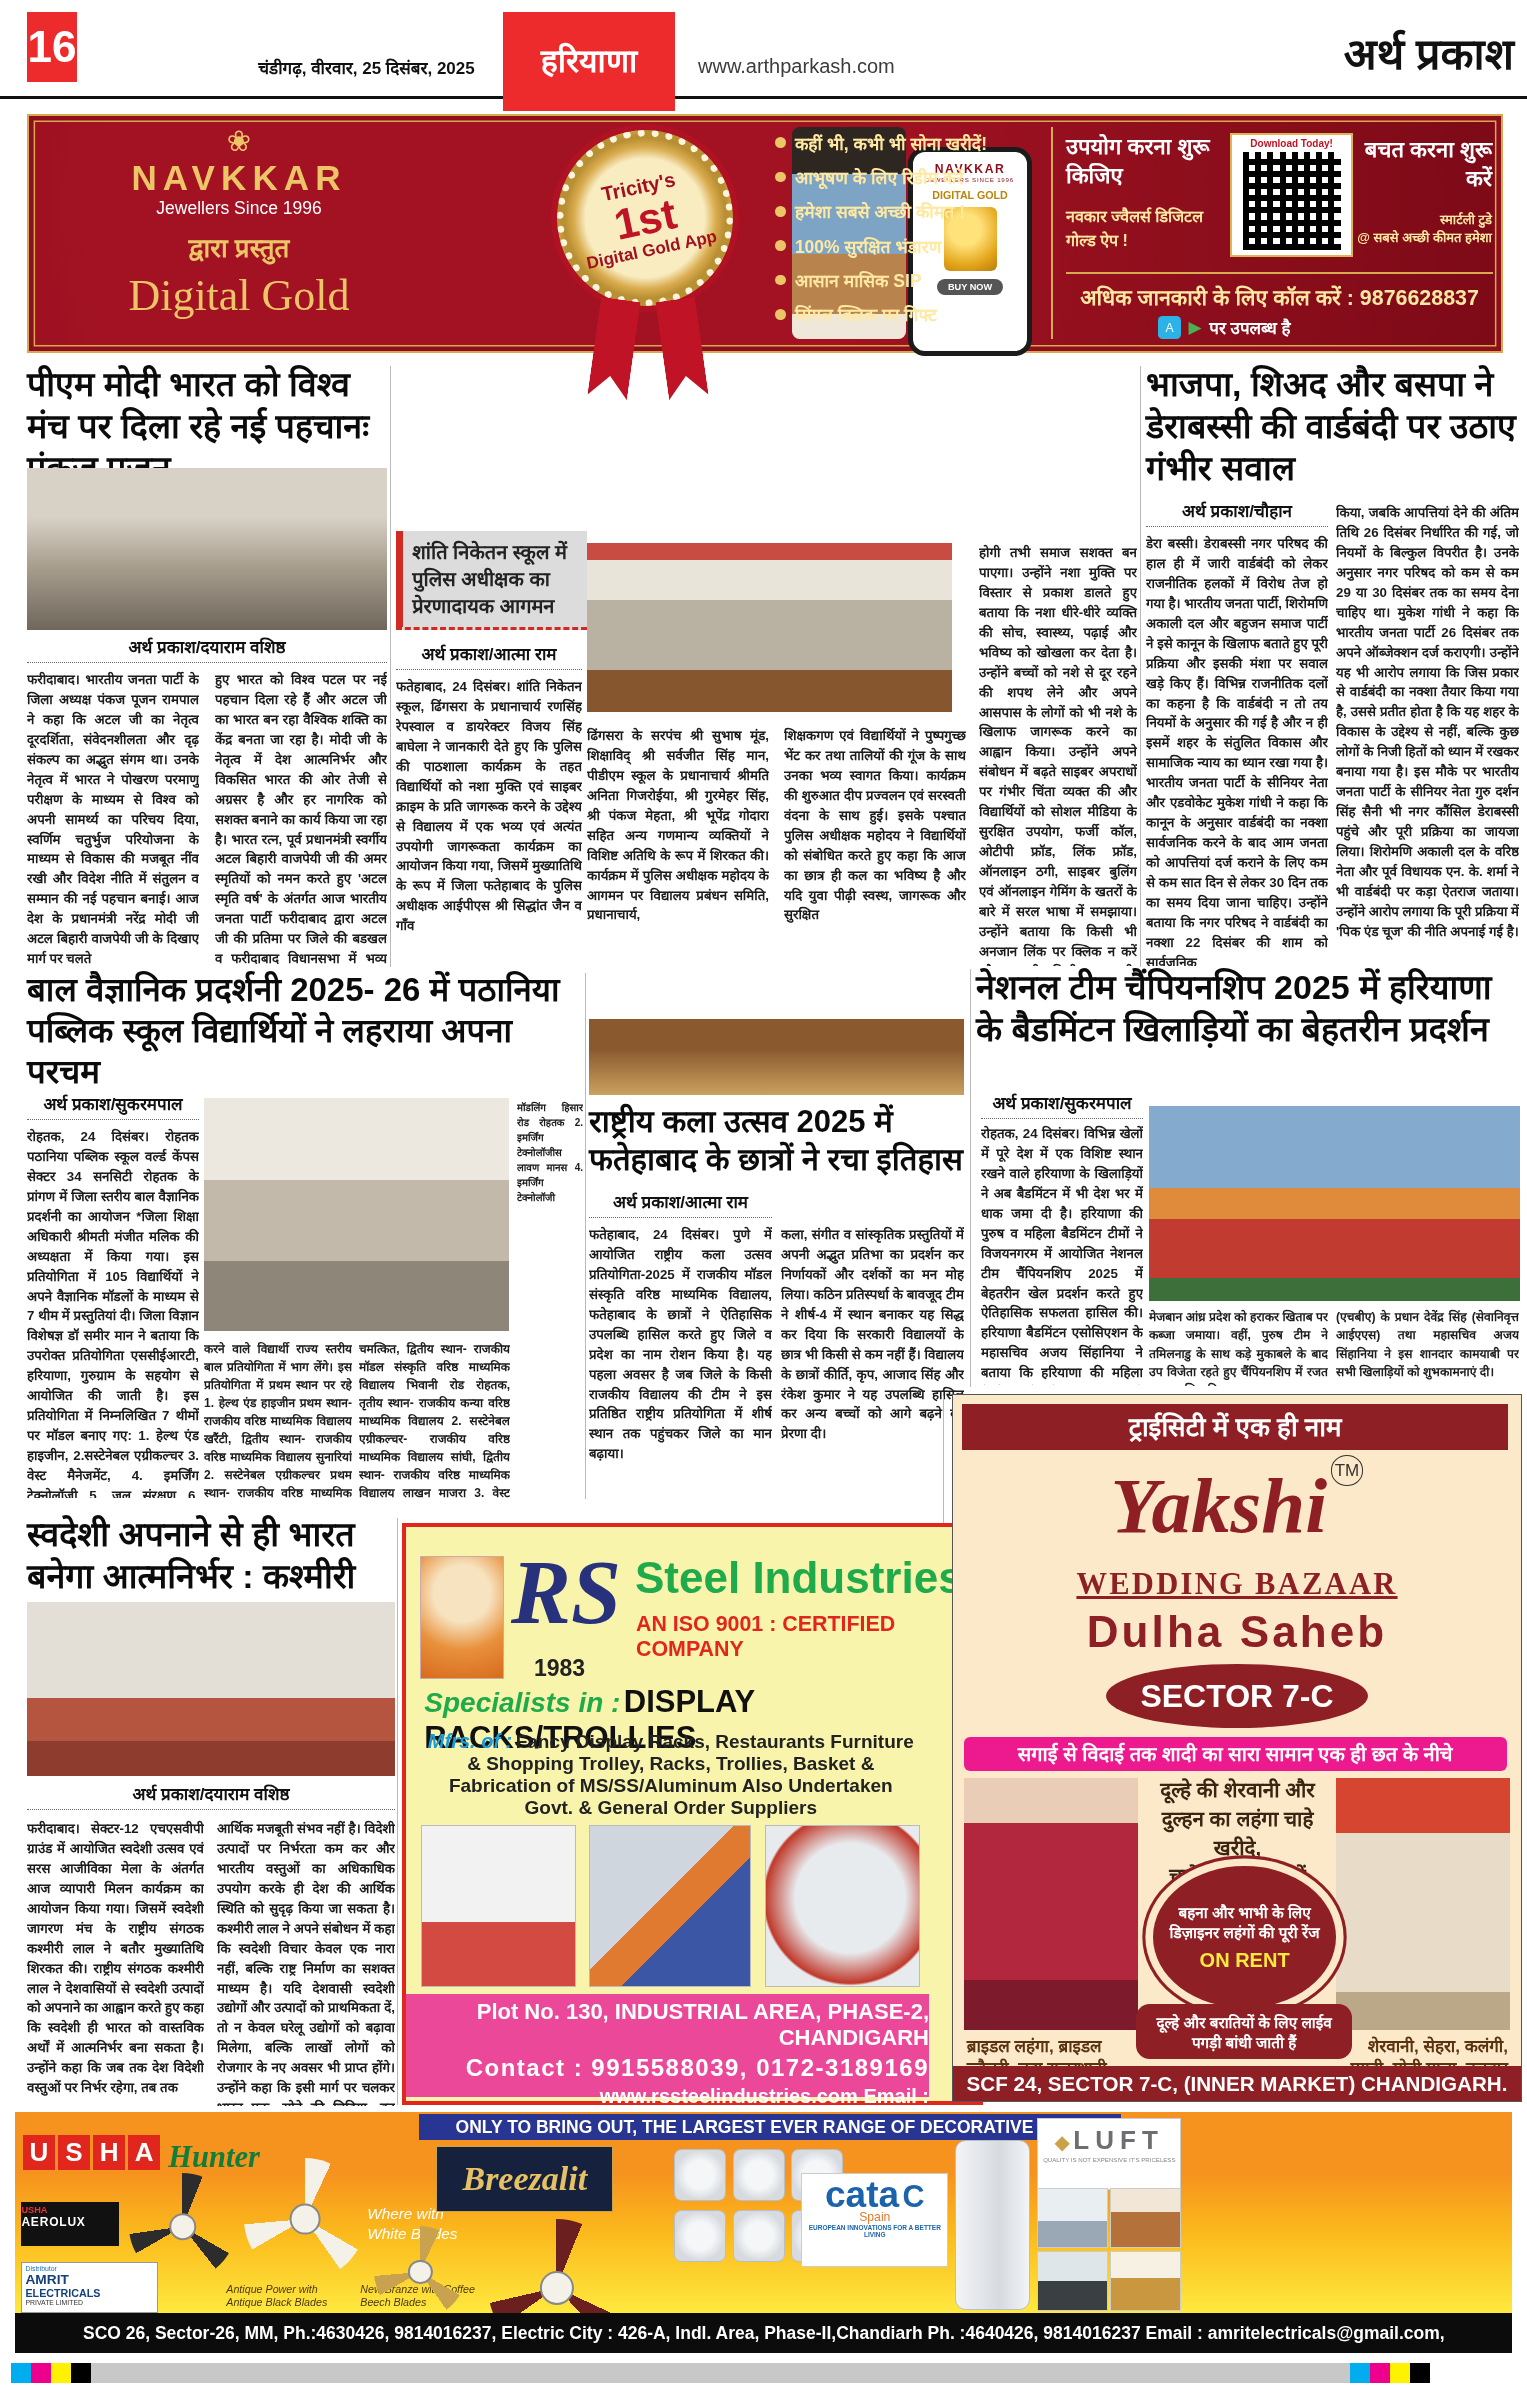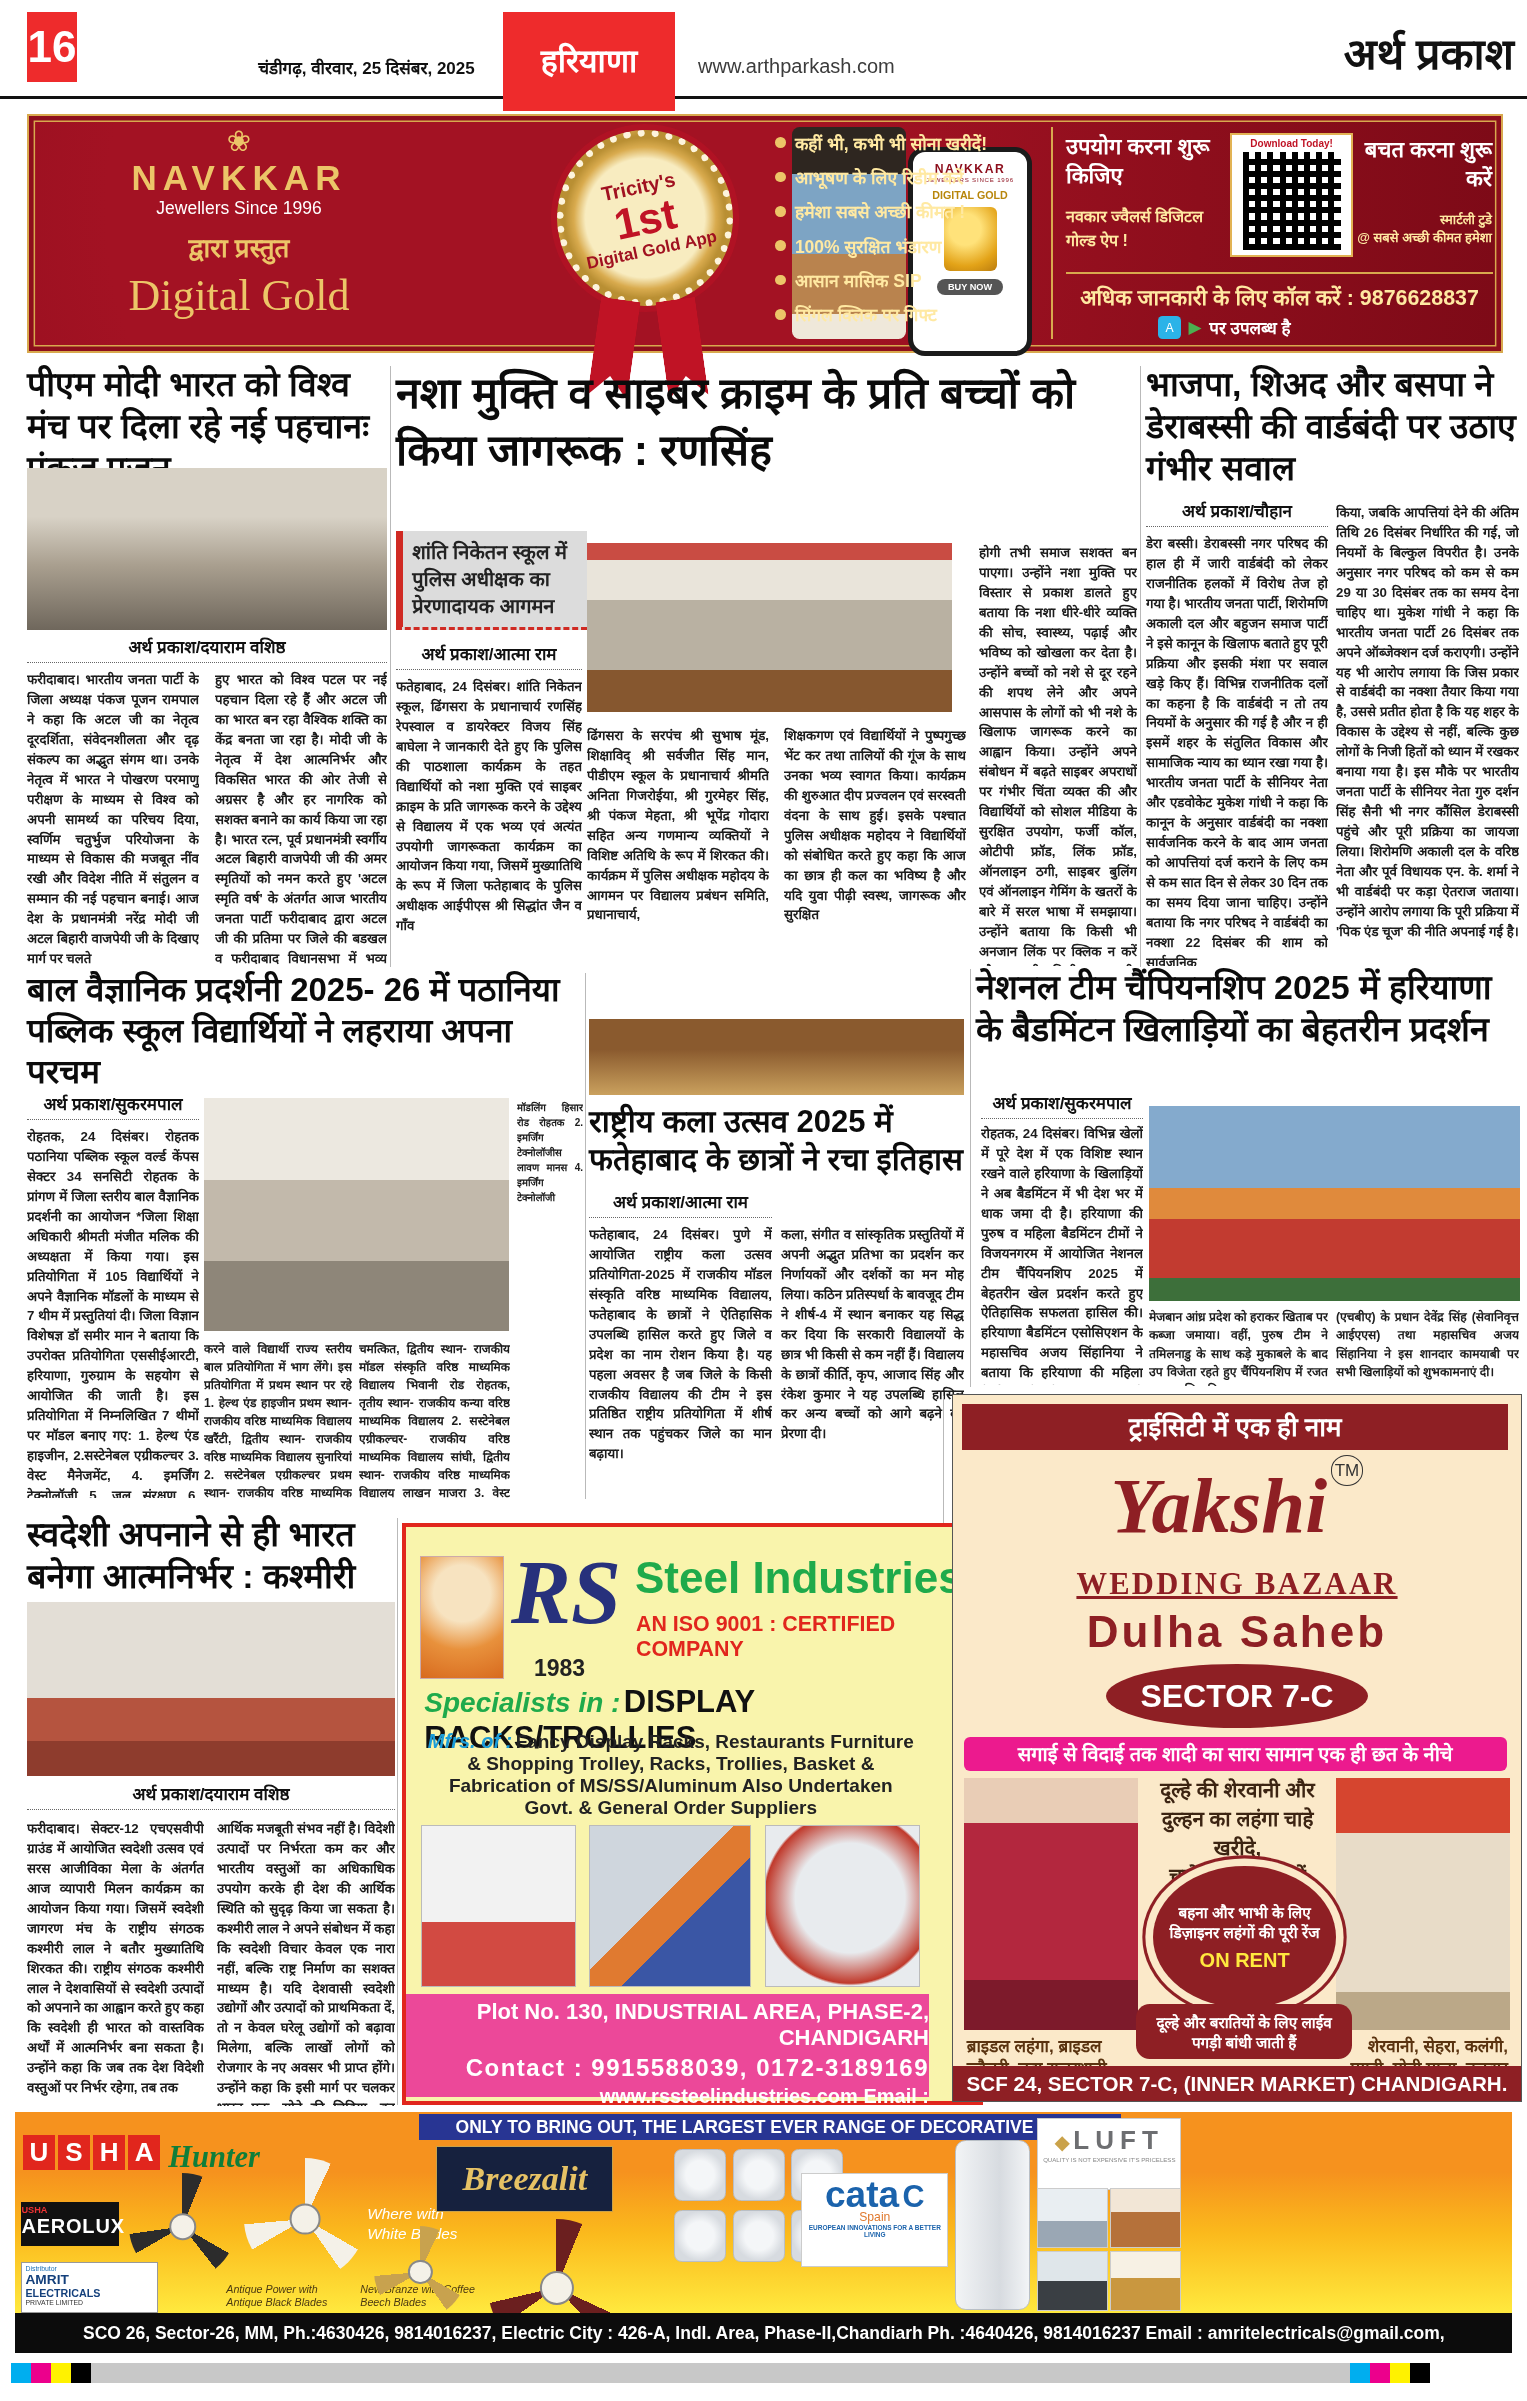--- a/index.html
+++ b/index.html
@@ -157,21 +157,20 @@
   </div>
 
   <div class="abs hl" style="left:27px;top:363px;width:360px;font-size:34px;">पीएम मोदी भारत को विश्व मंच पर दिला रहे नई पहचानः पंकज पूजन</div>
   <div class="abs ph" style="left:27px;top:468px;width:360px;height:162px;background:linear-gradient(180deg,#d8d2c6 0 30%,#a99f8f 60%,#6f675c);"></div>
   <div class="abs byline" style="left:27px;top:635px;width:360px;">अर्थ प्रकाश/दयाराम वशिष्ठ</div>
   <div class="abs bt" style="left:27px;top:670px;width:172px;height:298px;">फरीदाबाद। भारतीय जनता पार्टी के जिला अध्यक्ष पंकज पूजन रामपाल ने कहा कि अटल जी का नेतृत्व दूरदर्शिता, संवेदनशीलता और दृढ़ संकल्प का अद्भुत संगम था। उनके नेतृत्व में भारत ने पोखरण परमाणु परीक्षण के माध्यम से विश्व को अपनी सामर्थ्य का परिचय दिया, स्वर्णिम चतुर्भुज परियोजना के माध्यम से विकास की मजबूत नींव रखी और विदेश नीति में संतुलन व सम्मान की नई पहचान बनाई। आज देश के प्रधानमंत्री नरेंद्र मोदी जी अटल बिहारी वाजपेयी जी के दिखाए मार्ग पर चलते</div>
   <div class="abs bt" style="left:215px;top:670px;width:172px;height:298px;">हुए भारत को विश्व पटल पर नई पहचान दिला रहे हैं और अटल जी का भारत बन रहा वैश्विक शक्ति का केंद्र बनता जा रहा है। मोदी जी के नेतृत्व में देश आत्मनिर्भर और विकसित भारत की ओर तेजी से अग्रसर है और हर नागरिक को सशक्त बनाने का कार्य किया जा रहा है। भारत रत्न, पूर्व प्रधानमंत्री स्वर्गीय अटल बिहारी वाजपेयी जी की अमर स्मृतियों को नमन करते हुए 'अटल स्मृति वर्ष' के अंतर्गत आज भारतीय जनता पार्टी फरीदाबाद द्वारा अटल जी की प्रतिमा पर जिले की बडखल व फरीदाबाद विधानसभा में भव्य दीपांजलि कार्यक्रम आयोजित किए गए।</div>
 
   <div class="vline" style="left:390px;top:366px;height:601px;"></div>
 
-  <div class="abs hl" style="left:396px;top:365px;width:740px;font-size:43px;line-height:1.32;">नशा मुक्ति व साइबर क्राइम के प्रति बच्चों को किया जागरूक : रणसिंह</div>
   <div class="abs subbox" style="left:396px;top:531px;width:166px;">शांति निकेतन स्कूल में पुलिस अधीक्षक का प्रेरणादायक आगमन</div>
   <div class="abs byline" style="left:396px;top:642px;width:186px;">अर्थ प्रकाश/आत्मा राम</div>
   <div class="abs bt" style="left:396px;top:677px;width:186px;height:288px;">फतेहाबाद, 24 दिसंबर। शांति निकेतन स्कूल, ढिंगसरा के प्रधानाचार्य रणसिंह रेपस्वाल व डायरेक्टर विजय सिंह बाघेला ने जानकारी देते हुए कि पुलिस की पाठशाला कार्यक्रम के तहत विद्यार्थियों को नशा मुक्ति एवं साइबर क्राइम के प्रति जागरूक करने के उद्देश्य से विद्यालय में एक भव्य एवं अत्यंत उपयोगी जागरूकता कार्यक्रम का आयोजन किया गया, जिसमें मुख्यातिथि के रूप में जिला फतेहाबाद के पुलिस अधीक्षक आईपीएस श्री सिद्धांत जैन व गाँव</div>
   <div class="abs ph" style="left:587px;top:543px;width:365px;height:169px;background:linear-gradient(180deg,#c94c43 0 10%,#e9e4da 10% 34%,#b9b1a2 34% 75%,#86572f 75%);"></div>
   <div class="abs bt" style="left:587px;top:726px;width:182px;height:240px;">ढिंगसरा के सरपंच श्री सुभाष मूंड, शिक्षाविद् श्री सर्वजीत सिंह मान, पीडीएम स्कूल के प्रधानाचार्य श्रीमति अनिता गिजरोईया, श्री गुरमेहर सिंह, श्री पंकज मेहता, श्री भूपेंद्र गोदारा सहित अन्य गणमान्य व्यक्तियों ने विशिष्ट अतिथि के रूप में शिरकत की। कार्यक्रम में पुलिस अधीक्षक महोदय के आगमन पर विद्यालय प्रबंधन समिति, प्रधानाचार्य,</div>
   <div class="abs bt" style="left:784px;top:726px;width:182px;height:240px;">शिक्षकगण एवं विद्यार्थियों ने पुष्पगुच्छ भेंट कर तथा तालियों की गूंज के साथ उनका भव्य स्वागत किया। कार्यक्रम की शुरुआत दीप प्रज्वलन एवं सरस्वती वंदना के साथ हुई। इसके पश्चात पुलिस अधीक्षक महोदय ने विद्यार्थियों को संबोधित करते हुए कहा कि आज का छात्र ही कल का भविष्य है और यदि युवा पीढ़ी स्वस्थ, जागरूक और सुरक्षित</div>
   <div class="abs bt" style="left:979px;top:543px;width:158px;height:423px;">होगी तभी समाज सशक्त बन पाएगा। उन्होंने नशा मुक्ति पर विस्तार से प्रकाश डालते हुए बताया कि नशा धीरे-धीरे व्यक्ति की सोच, स्वास्थ्य, पढ़ाई और भविष्य को खोखला कर देता है। उन्होंने बच्चों को नशे से दूर रहने की शपथ लेने और अपने आसपास के लोगों को भी नशे के खिलाफ जागरूक करने का आह्वान किया। उन्होंने अपने संबोधन में बढ़ते साइबर अपराधों पर गंभीर चिंता व्यक्त की और विद्यार्थियों को सोशल मीडिया के सुरक्षित उपयोग, फर्जी कॉल, ओटीपी फ्रॉड, लिंक फ्रॉड, ऑनलाइन ठगी, साइबर बुलिंग एवं ऑनलाइन गेमिंग के खतरों के बारे में सरल भाषा में समझाया। उन्होंने बताया कि किसी भी अनजान लिंक पर क्लिक न करें और अपनी निजी जानकारी, पासवर्ड या ओटीपी किसी को भी न दें।</div>
 
   <div class="vline" style="left:1140px;top:366px;height:601px;"></div>
 
@@ -273,21 +272,21 @@
   <div class="abs fanad" style="left:15.3px;top:2112px;width:1497px;height:201px;">
     <div class="abs" style="left:404px;top:1.5px;width:702px;height:26px;background:#283593;color:#fff;font-size:17.5px;font-weight:bold;text-align:center;line-height:26px;">ONLY TO BRING OUT,  THE LARGEST  EVER RANGE OF DECORATIVE FANS</div>
 
     <div class="abs" style="left:7.6px;top:23px;">
       <span class="ushabox">U</span><span class="ushabox">S</span><span class="ushabox">H</span><span class="ushabox">A</span>
       
     </div>
     <div class="abs" style="left:153px;top:27.5px;font-size:30.5px;font-style:italic;font-weight:bold;color:#0f7e3a;font-family:'Liberation Serif',serif;">Hunter</div>
     <div class="abs" style="left:6.1px;top:90px;width:98px;height:44px;background:#111;color:#fff;">
       <div style="font-size:9.2px;color:#e33;font-weight:bold;padding-top:3.1px;">USHA</div>
-      <div style="font-size:20px;font-weight:bold;letter-spacing:0.8px;">AEROLUX</div>
+      <div style="font-size:12px;font-weight:bold;letter-spacing:0.8px;">AEROLUX</div>
     </div>
     <div class="abs" style="left:6.1px;top:150px;width:128px;height:46px;background:#fff;border:0.8px solid #999;padding:1.5px 3.1px;">
       <div style="font-size:6.9px;color:#1a6fb5;">Distributor</div>
       <div style="font-size:13.7px;font-weight:bold;color:#14407c;display:inline;">AMRIT</div>
       <div style="font-size:10.7px;font-weight:bold;color:#14407c;">ELECTRICALS</div>
       <div style="font-size:6.9px;color:#333;">PRIVATE LIMITED</div>
     </div>
 
     <div class="fan" style="left:114px;top:61px;width:107px;height:107px;background:conic-gradient(#2c2c2c 0 22deg,transparent 22deg 120deg,#2c2c2c 120deg 142deg,transparent 142deg 240deg,#2c2c2c 240deg 262deg,transparent 262deg);"></div>
     <div class="fan" style="left:229px;top:46px;width:122px;height:122px;background:conic-gradient(#f4f1e8 0 25deg,transparent 25deg 120deg,#f4f1e8 120deg 145deg,transparent 145deg 240deg,#f4f1e8 240deg 265deg,transparent 265deg);"></div>

